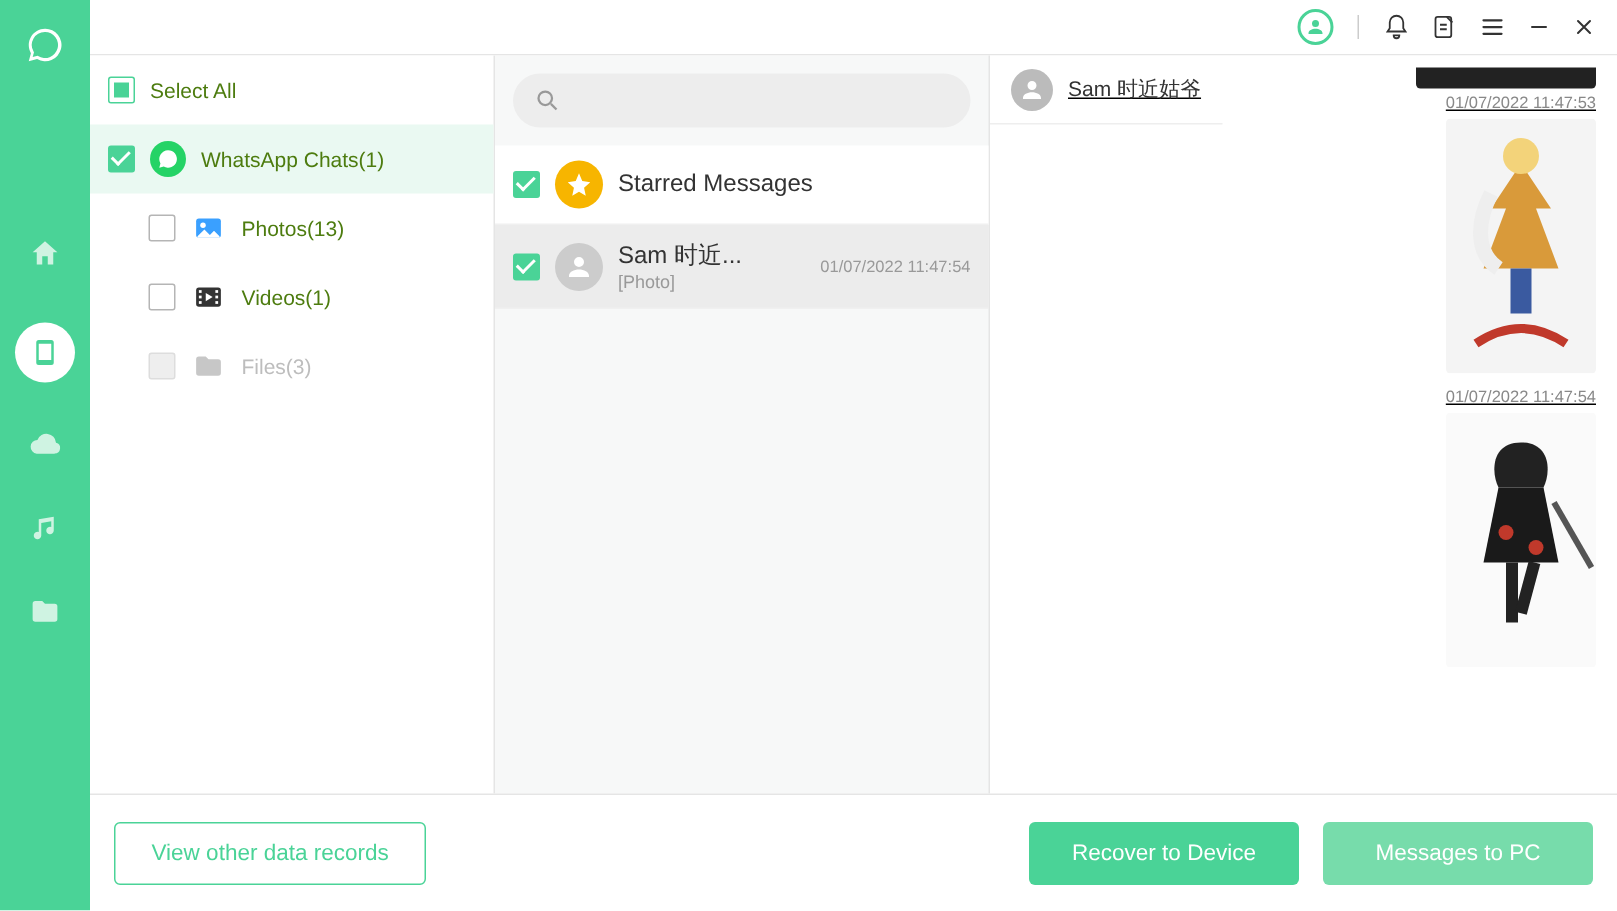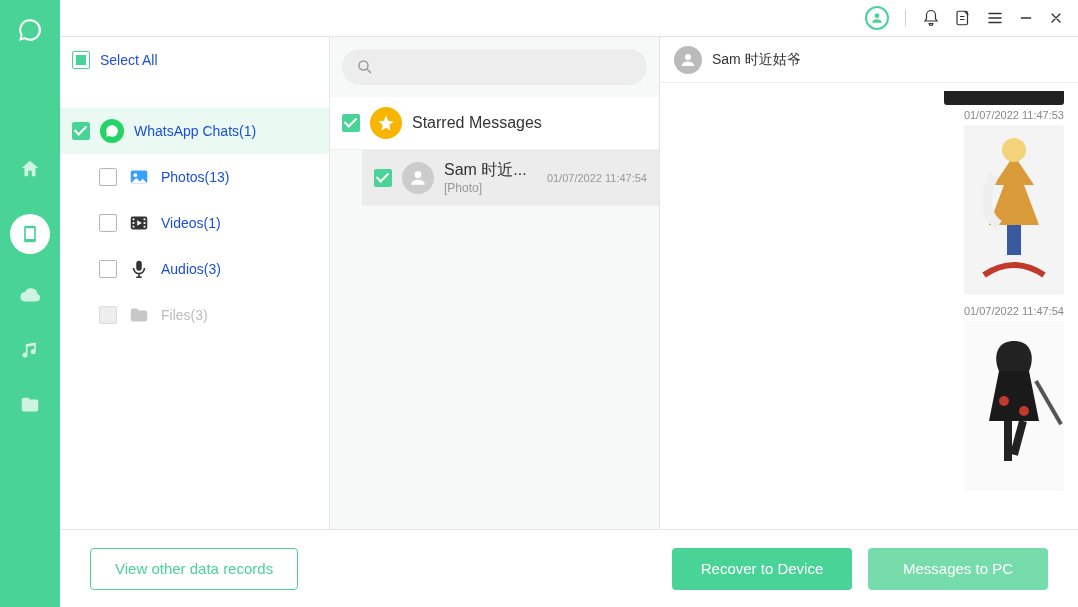--- a/index.html
+++ b/index.html
@@ -21,24 +21,24 @@
   .topbar { height: 36px; display:flex; justify-content:flex-end; align-items:center; padding: 0 14px; gap: 14px; }
   .topbar .sep { width: 1px; height: 16px; background: #ccc; margin: 0 2px; }
   .topbar svg, .topbar .winbtn { cursor: pointer; }
   .avatar-badge { width: 24px; height: 24px; border-radius: 50%; border: 2px solid #4ad397; display:flex; align-items:center; justify-content:center; }
   .avatar-badge svg { fill: #4ad397; }
 
   
   .body { flex: 1; display:flex; border-top: 1px solid #e5e5e5; min-height: 0; }
   .pane-left { width: 270px; border-right: 1px solid #e5e5e5; background:#fff; }
   .pane-mid { width: 330px; border-right: 1px solid #e5e5e5; background:#f7f8f8; display:flex; flex-direction:column;}
-  .pane-right { flex:1; background:#fff; display:flex; flex-direction:column; min-width:0;}
-
-  
-  .tree-row { display:flex; align-items:center; height: 46px; padding-left: 12px; gap: 10px; font-size: 14px; color:#1d4ed8; cursor:pointer; }
+  .pane-right { flex:1; background:#fff; display:flex; min-width:0;text-decoration:underline;}
+
+  
+  .tree-row { display:flex; align-items:center; height: 46px; padding-left: 12px; gap: 10px; font-size: 14px; color:#4d7c0f; cursor:pointer; }
   .tree-row .chk { width:18px; height:18px; border:1.5px solid #b5b5b5; border-radius:2px; position:relative; flex-shrink:0;}
   .tree-row .chk.checked { background:#4ad397; border-color:#4ad397; }
   .tree-row .chk.checked::after { content:""; position:absolute; left:4px; top:0px; width:5px; height:10px; border:solid #fff; border-width:0 2px 2px 0; transform:rotate(45deg);}
   .tree-row .chk.outline { background:transparent; border-color:#4ad397; }
   .tree-row .chk.outline::after { content:""; position:absolute; inset:3px; background:#4ad397; }
   .tree-row .chk.disabled { background:#eee; border-color:#ddd; }
   .tree-row.indent1 { padding-left: 28px; }
   .tree-row.indent2 { padding-left: 39px; }
   .tree-row.indent2 .chk {  }
   .tree-row .label { flex:1; }
@@ -57,33 +57,33 @@
   .search input { border:none; background:transparent; outline:none; font-size:14px; color:#666; flex:1;}
   .chat-item { display:flex; align-items:center; padding: 10px 12px; gap: 10px; background:#fff; border-bottom:1px solid #f0f0f0; cursor:pointer;}
   .chat-item .chk { width:18px; height:18px; border-radius:2px; background:#4ad397; position:relative; flex-shrink:0;}
   .chat-item .chk::after { content:""; position:absolute; left:5px; top:1px; width:5px; height:10px; border:solid #fff; border-width:0 2px 2px 0; transform:rotate(45deg);}
   .chat-item .av { width:32px; height:32px; border-radius:50%; background:#ccc; display:flex; align-items:center; justify-content:center; flex-shrink:0;}
   .chat-item .star-av { background:#f7b500; }
   .chat-item .texts { flex:1; min-width:0;}
   .chat-item .title { font-size:16px; color:#333; white-space:nowrap; overflow:hidden; text-overflow:ellipsis;}
   .chat-item .sub { font-size:12px; color:#999; }
   .chat-item .ts { font-size:11px; color:#999; }
-  .chat-item.selected { background:#ececec;margin-left:32px; }
+  .chat-item.selected { background:#ececec; }
 
   
   .convo-header { height: 46px; display:flex; align-items:center; gap:10px; padding: 0 14px; border-bottom:1px solid #eee;}
   .convo-header .av { width:28px; height:28px; border-radius:50%; background:#bbb; display:flex; align-items:center; justify-content:center;}
   .convo-body { flex:1; overflow:hidden; padding: 8px 14px; display:flex; flex-direction:column; align-items:flex-end; }
   .msg-ts { font-size:11px; color:#888; margin: 4px 0 4px; align-self:flex-end;}
   .photo-placeholder { border-radius:3px; margin-bottom:6px; display:flex; align-items:center; justify-content:center; position:relative; overflow:hidden;}
   .photo-placeholder svg { width:100%; height:100%; display:block;}
   .photo-top { width:120px; height:14px; background:#222; align-self:flex-end; border-radius:0 0 3px 3px;}
 
   
-  .footer { height: 78px; border-top:1px solid #e5e5e5; display:flex; align-items:center; padding: 0 30px; gap: 16px;}
+  .footer { height: 78px; border-top:1px solid #e5e5e5; display:flex; align-items:center; padding: 0 16px; gap: 16px;}
   .footer .spacer { flex:1; }
   .btn { height: 42px; padding: 0 24px; border-radius:4px; font-size:15px; cursor:pointer; display:flex; align-items:center; justify-content:center; border:none;}
   .btn-outline { border:1px solid #4ad397; color:#4ad397; background:#fff;}
   .btn-primary { background:#4ad397; color:#fff; }
   .btn-primary.light { background:#77dcab; }
 
 </style>
 </head>
 <body>
 
@@ -144,21 +144,21 @@
         </svg>
     </div>
 
     <div class="body">
 
       <div class="pane-left">
         <div class="tree-row">
           <div class="chk outline"></div>
           <span class="label">Select All</span>
         </div>
-        <div class="tree-row selected indent1" style="padding-left:12px;margin-top:25px;">
+        <div class="tree-row selected indent1" style="padding-left:12px;">
           <div class="chk checked"></div>
           <div class="tree-icon">
               <div class="wa-circle">
                 <svg width="14" height="14" viewBox="0 0 24 24">
                   <path d="M12 2a10 10 0 0 0-8.66 15L2 22l5.14-1.35A10 10 0 1 0 12 2z"></path>
                 </svg>
               </div>
             </div>
           <span class="label">WhatsApp Chats(1)</span>
         </div>
@@ -182,30 +182,20 @@
                 <rect x="5" y="7" width="2" height="2" fill="#fff"></rect>
                 <rect x="5" y="11" width="2" height="2" fill="#fff"></rect>
                 <rect x="5" y="15" width="2" height="2" fill="#fff"></rect>
                 <rect x="17" y="7" width="2" height="2" fill="#fff"></rect>
                 <rect x="17" y="11" width="2" height="2" fill="#fff"></rect>
                 <rect x="17" y="15" width="2" height="2" fill="#fff"></rect>
                 <path d="M10 9l5 3-5 3z" fill="#fff"></path>
               </svg>
             </div>
           <span class="label">Videos(1)</span>
-        </div>
-        <div class="tree-row indent2">
-          <div class="chk"></div>
-          <div class="tree-icon">
-              <svg width="22" height="22" viewBox="0 0 24 24">
-                <rect x="9" y="3" width="6" height="11" rx="3" fill="#333"></rect>
-                <path d="M6 11a6 6 0 0 0 12 0M12 17v4M9 21h6" stroke="#333" stroke-width="1.8" fill="none"></path>
-              </svg>
-            </div>
-          <span class="label">Audios(3)</span>
         </div>
         <div class="tree-row indent2 muted">
           <div class="chk disabled"></div>
           <div class="tree-icon">
               <svg width="22" height="22" viewBox="0 0 24 24">
                 <path d="M3 7a2 2 0 0 1 2-2h5l2 2h7a2 2 0 0 1 2 2v8a2 2 0 0 1-2 2H5a2 2 0 0 1-2-2V7z" fill="#c7c7c7"></path>
               </svg>
             </div>
           <span class="label">Files(3)</span>
         </div>

